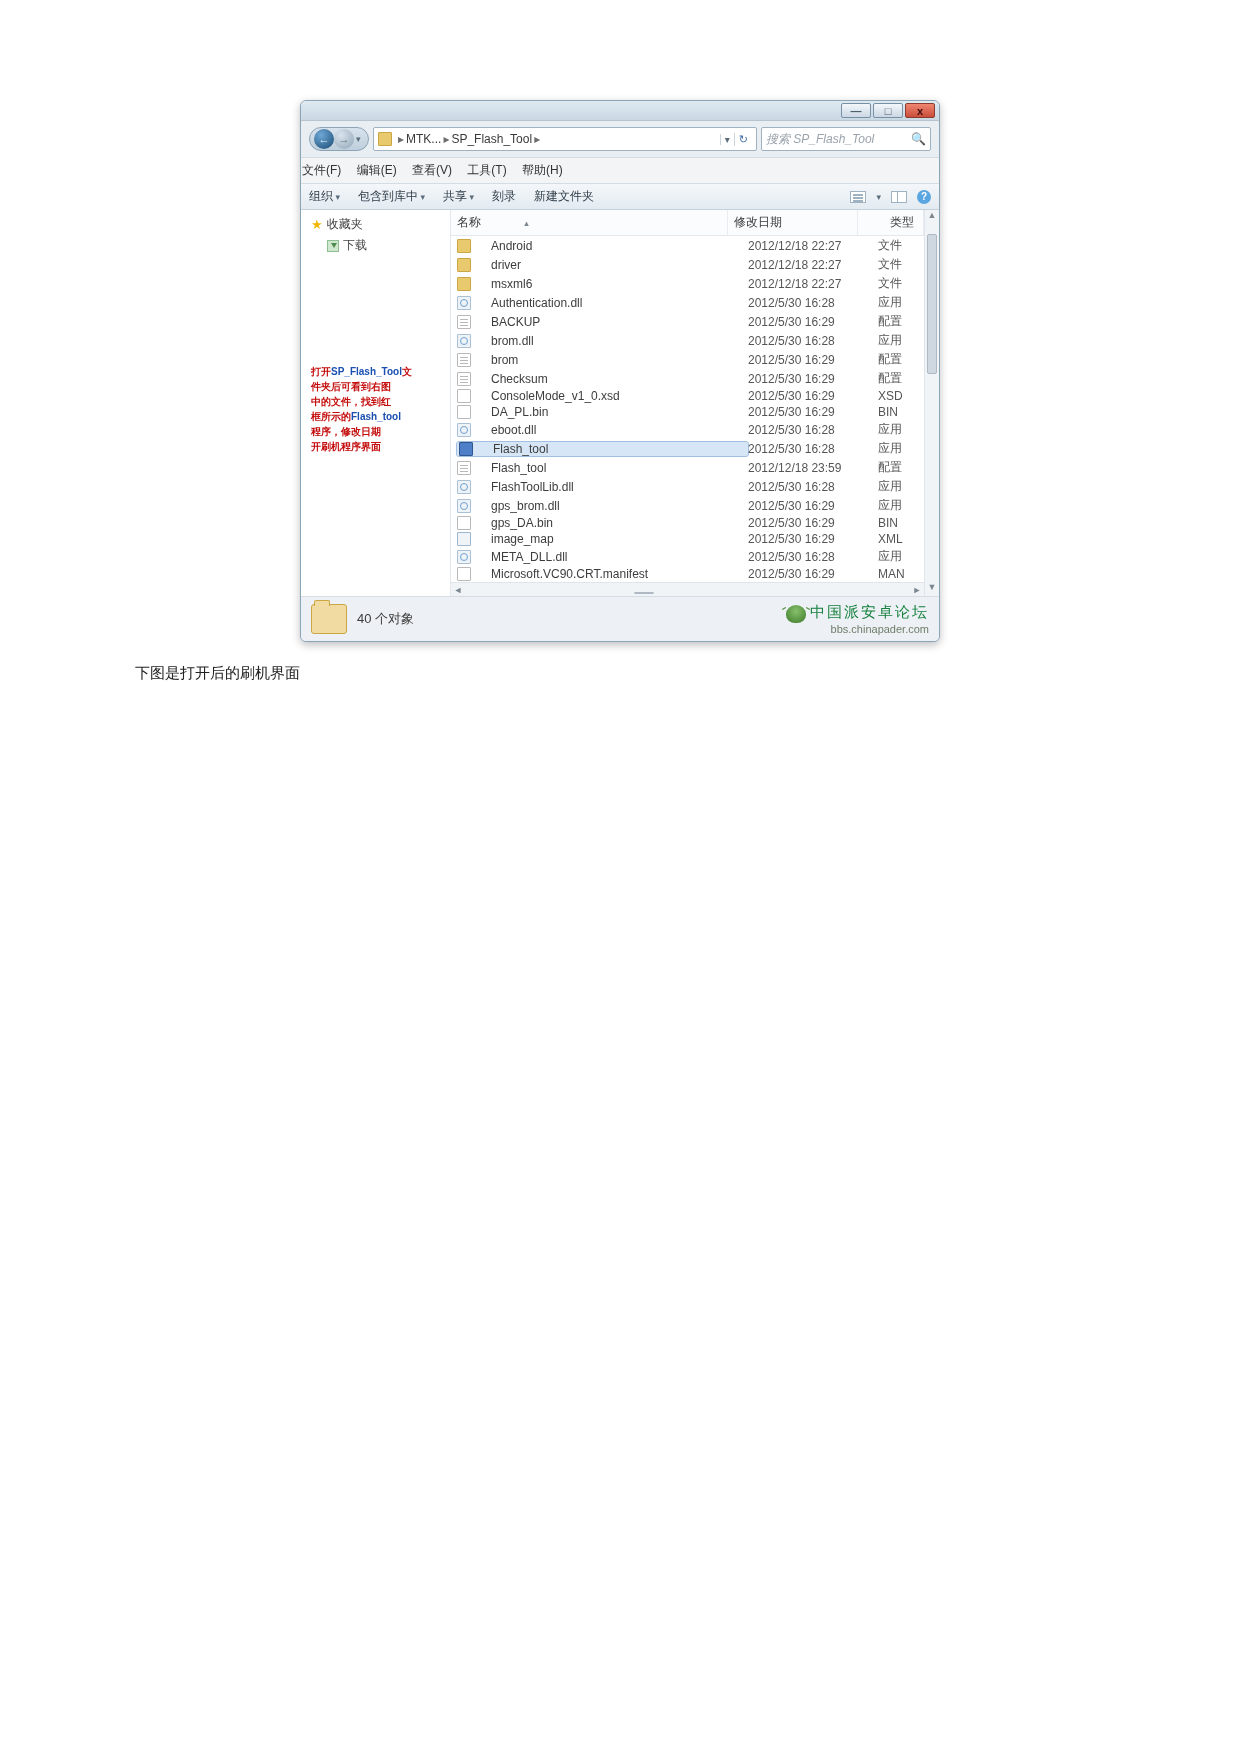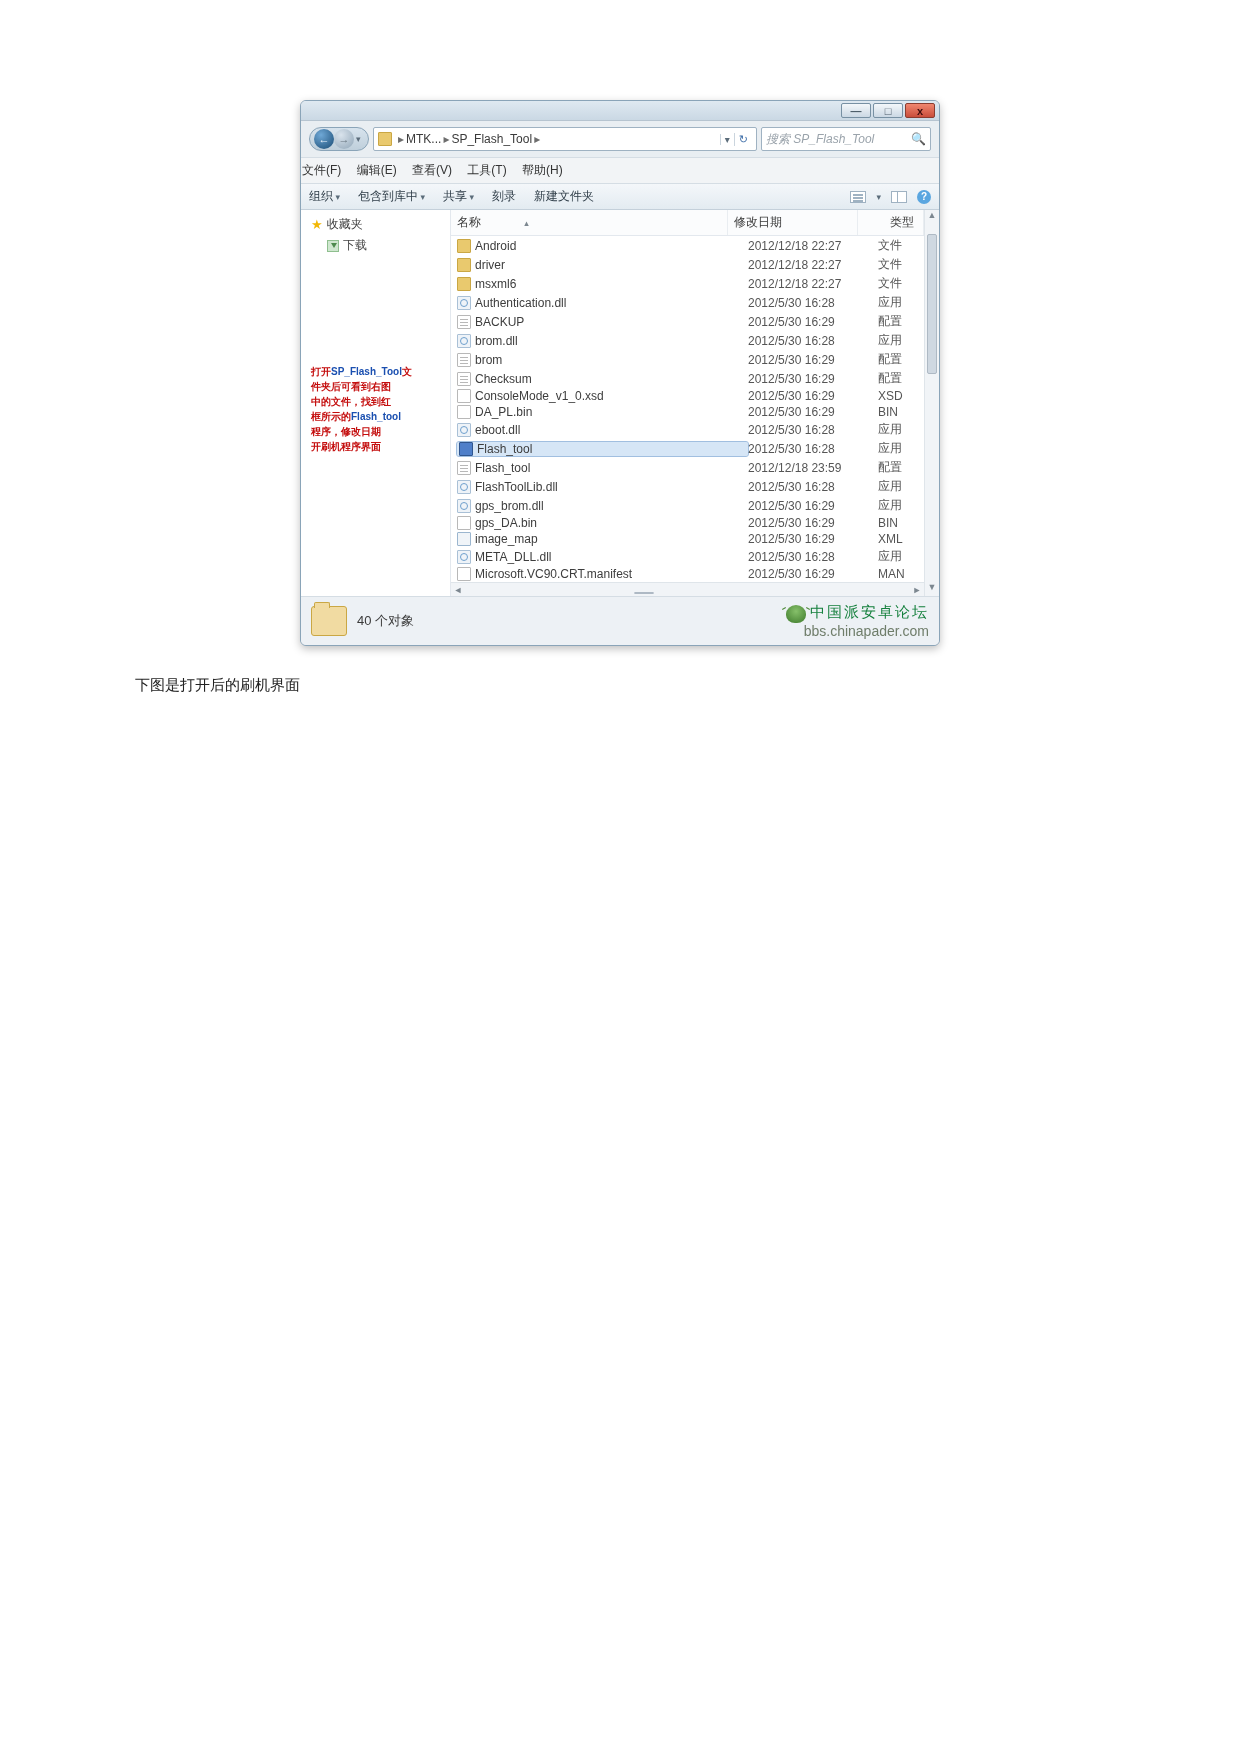--- a/index.html
+++ b/index.html
@@ -126,21 +126,21 @@
   .colhdr{
     display:flex;border-bottom:1px solid #e3e8ee;background:#fbfcfd;
     font-size:12px;color:#3a3a3a;
   }
   .colhdr div{padding:4px 6px;border-right:1px solid #e9edf1;}
   .col-name{flex:1;}
   .col-date{width:130px;}
   .col-type{width:40px;margin-left:26px;}
   .rows{max-height:380px;overflow:hidden;position:relative;}
   .row{display:flex;align-items:center;padding:1px 6px;font-size:12px;color:#3d3d3d;}
-  .row .rname{flex:1;display:flex;gap:4px;}
+  .row .rname{flex:1;display:flex;gap:20px;}
   .row .rdate{width:130px;color:#555;}
   .row .rtype{width:40px;color:#555;}
   .row.selected .rname{background:#d6e6f6;outline:1px solid #a1bfe0;border-radius:2px;padding-left:2px;}
   
   .ico{width:14px;height:14px;display:inline-block;border-radius:1px;}
   .ico.folder{background:#e9c96e;border:1px solid #caa744;}
   .ico.dll{background:#eef3f8;border:1px solid #a9c0d6;position:relative;}
   .ico.dll::after{content:"";position:absolute;left:2px;top:2px;width:6px;height:6px;border:1px solid #6fa0cd;border-radius:50%;}
   .ico.cfg{background:#fff;border:1px solid #b8b8b8;position:relative;}
   .ico.cfg::after{content:"";position:absolute;left:2px;top:3px;right:2px;height:1px;background:#b8b8b8;box-shadow:0 3px 0 #b8b8b8,0 6px 0 #b8b8b8;}
@@ -162,27 +162,27 @@
   .listcore{flex:1;}
   
   .statusbar{
     border-top:1px solid #d5dde4;background:#edf1f5;
     display:flex;align-items:center;padding:6px 10px;font-size:13px;color:#3b3b3b;
   }
   .big-folder{width:36px;height:30px;background:#f1dba2;border:1px solid #caa744;border-radius:3px;margin-right:10px;position:relative;}
   .big-folder::before{content:"";position:absolute;top:-5px;left:2px;width:14px;height:5px;background:#f1dba2;border:1px solid #caa744;border-bottom:none;border-radius:2px 2px 0 0;}
   .watermark{margin-left:auto;text-align:right;}
   .watermark .cn{font-family:"STKaiti","KaiTi",serif;color:#15803d;font-size:15px;letter-spacing:2px;}
-  .watermark .en{color:#6f7d6a;font-size:14px;}
+  .watermark .en{color:#6f7d6a;font-size:11px;}
   .bug-ico{display:inline-block;width:20px;height:18px;background:radial-gradient(circle at 50% 35%, #86c06a 0%, #4c8838 80%);border-radius:50% 50% 45% 45%;margin-right:4px;vertical-align:middle;position:relative;}
   .bug-ico::before,.bug-ico::after{content:"";position:absolute;top:3px;width:4px;height:1px;background:#4c8838;}
   .bug-ico::before{left:-4px;transform:rotate(-30deg);} .bug-ico::after{right:-4px;transform:rotate(30deg);}
   
   .caption-text{
-    width:640px;margin:30px auto 0 0;font-size:15px;color:#222;
+    width:640px;margin:22px auto 0 0;font-size:15px;color:#222;
   }
 </style>
 </head>
 <body>
 
 <div class="window">
 
   <div class="titlebar">
     <div class="win-btn">—</div>
     <div class="win-btn">□</div>

